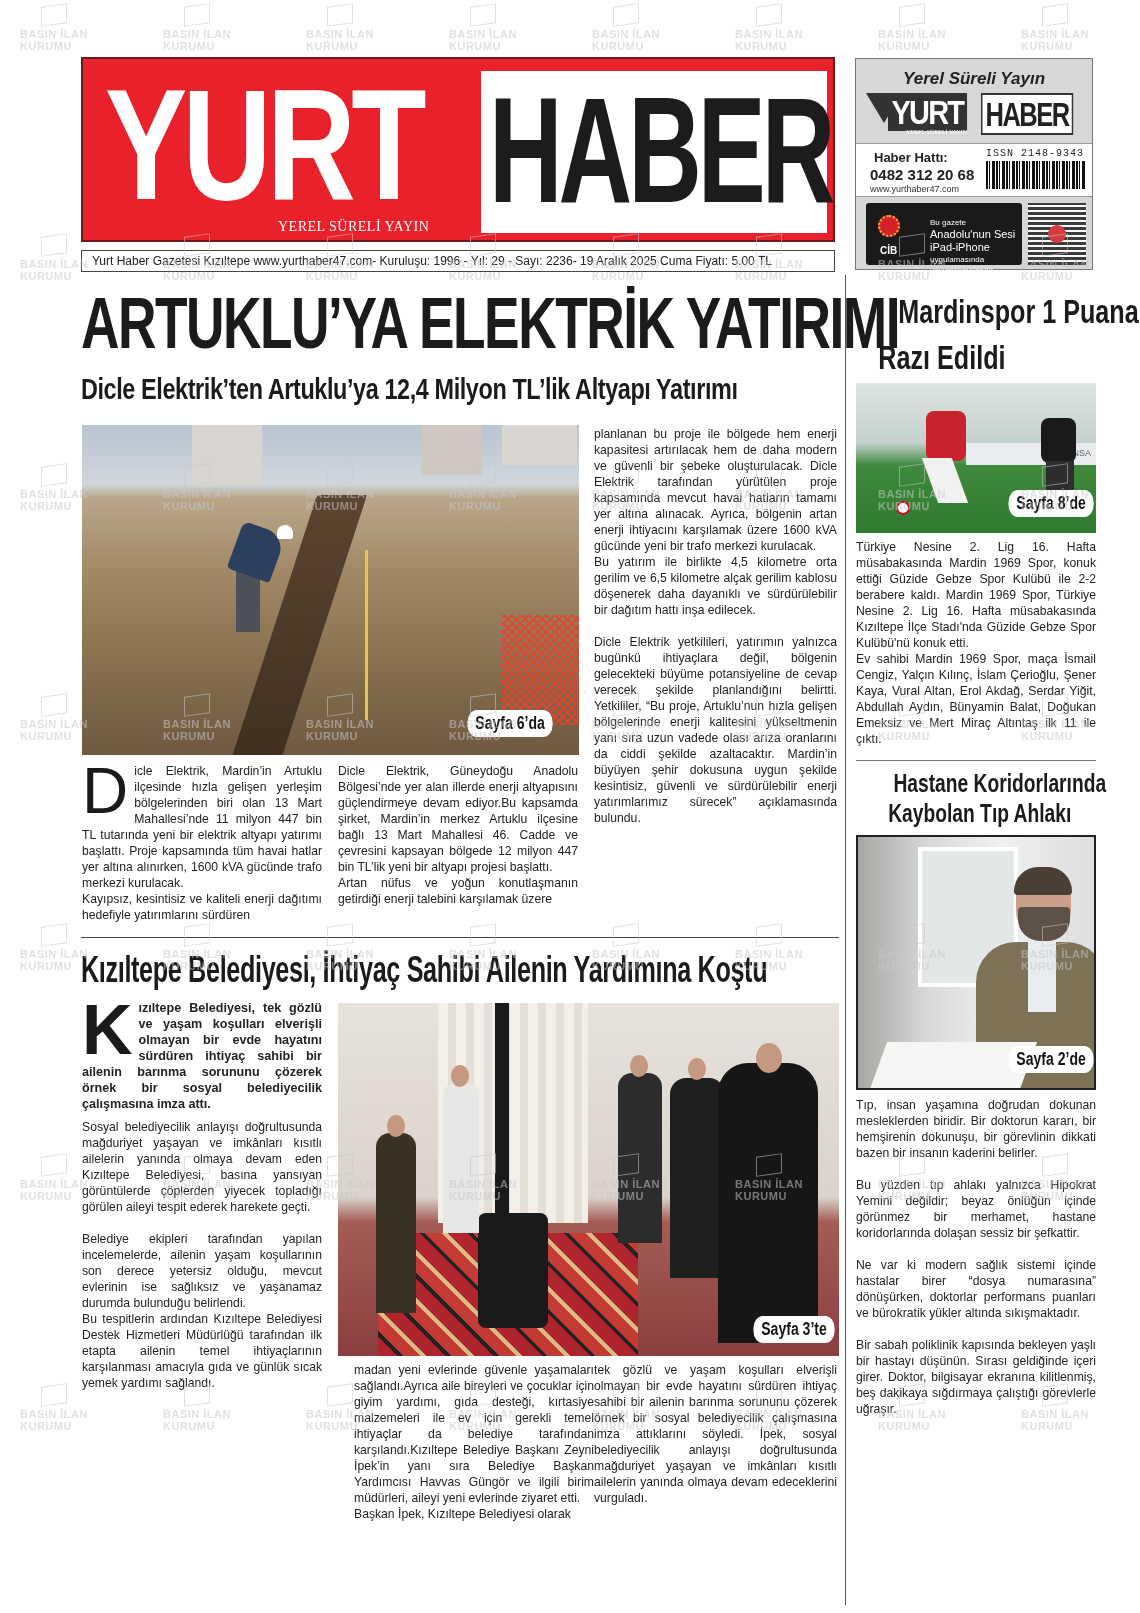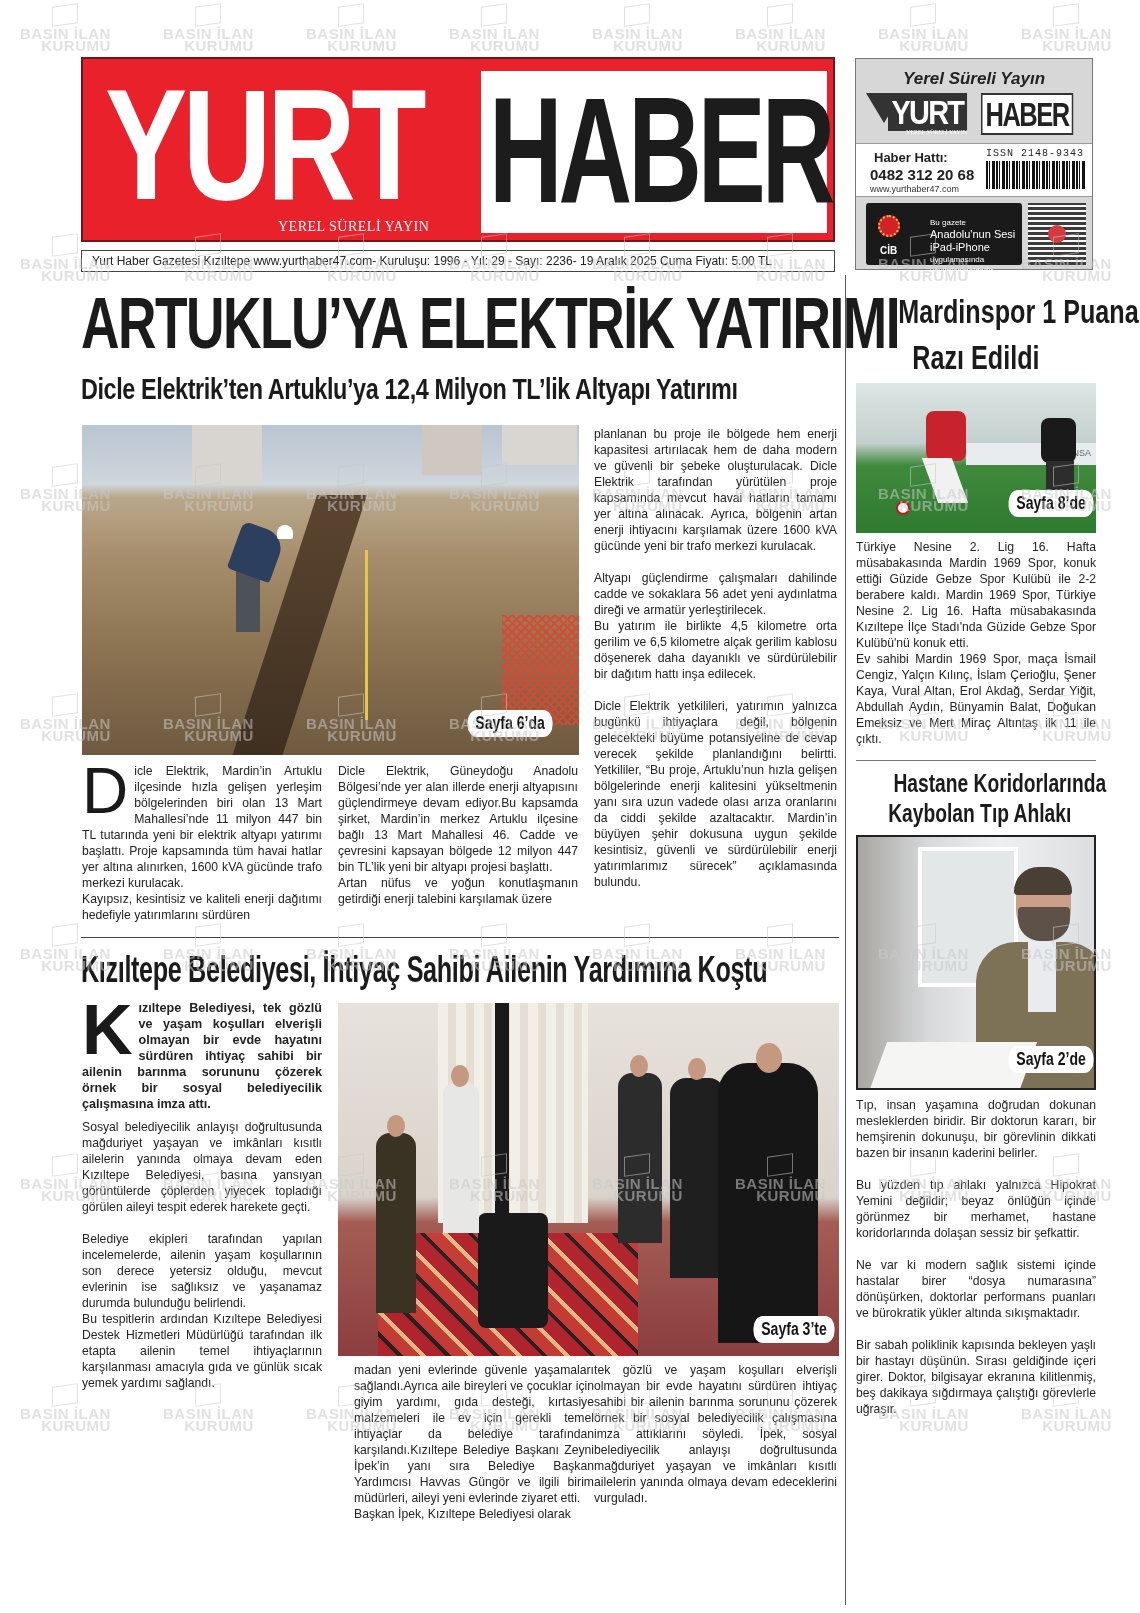--- a/index.html
+++ b/index.html
@@ -1,20 +1,20 @@
 <!DOCTYPE html>
 <html><head>
 <meta charset="utf-8">
 <style>
   * { box-sizing: border-box; margin: 0; padding: 0; }
   html, body { width: 1140px; height: 1613px; background: #ffffff; overflow: hidden; }
   body { position: relative; font-family: "Liberation Sans", sans-serif; color: #1e1e1e; }
 
   
-  .wm { position: absolute; font-family: "Liberation Sans", sans-serif; font-weight: bold; font-size: 15px; color: rgba(200,200,200,0.55); text-align: right; line-height: 12px; letter-spacing: 0.5px; pointer-events: none; z-index: 50; }
+  .wm { position: absolute; font-family: "Liberation Sans", sans-serif; font-weight: bold; font-size: 11px; color: rgba(200,200,200,0.55); text-align: left; line-height: 12px; letter-spacing: 0.5px; pointer-events: none; z-index: 50; }
   .wm .box { width: 26px; height: 20px; border: 1px solid rgba(200,200,200,0.55); margin: 0 auto 3px; transform: skewY(-8deg); }
 
   
   .mast { position: absolute; left: 81px; top: 57px; width: 754px; height: 185px; background: #e8212a; border: 2px solid #6a1a1a; }
   .mast-yurt { position: absolute; left: 22px; top: 10px; font-family: "Liberation Sans", sans-serif; font-weight: bold; color: #fff; font-size: 158px; line-height: 150px; letter-spacing: -6px; transform: scaleX(0.78); transform-origin: left top; }
   .mast-sub { position: absolute; left: 195px; top: 160px; color: #fff; font-family: "Liberation Serif", serif; font-size: 14px; letter-spacing: 0.5px; }
   .mast-white { position: absolute; left: 398px; top: 12px; width: 346px; height: 162px; background: #fff; }
   .mast-haber { position: absolute; left: 8px; top: 4px; font-family: "Liberation Sans", sans-serif; font-weight: bold; color: #1c1c1c; font-size: 150px; line-height: 150px; letter-spacing: -6px; transform: scaleX(0.68); transform-origin: left top; }
 
   .infobar { position: absolute; left: 81px; top: 250px; width: 754px; height: 22px; border: 1px solid #444; font-size: 12px; padding: 3px 10px; white-space: nowrap; color: #222; }
@@ -45,21 +45,21 @@
   .qr::after { content: ""; position: absolute; left: 20px; top: 22px; width: 18px; height: 18px; border-radius: 50%; background: #d42027; }
 
   
   .vline { position: absolute; background: #555; width: 1px; }
   .hline { position: absolute; background: #444; height: 1px; }
 
   
   .h-main { position: absolute; left: 81px; top: 286px; width: 760px; font-family: "Liberation Sans", sans-serif; font-weight: bold; font-size: 72px; line-height: 74px; color: #1b1b1b; letter-spacing: -2px; transform: scaleX(0.74); transform-origin: left top; white-space: nowrap; }
   .h-sub { position: absolute; left: 81px; top: 372px; font-weight: bold; font-size: 30px; line-height: 34px; color: #1b1b1b; white-space: nowrap; transform: scaleX(0.78); transform-origin: left top; letter-spacing: -0.5px; }
   .h-kiz { position: absolute; left: 81px; top: 950px; font-weight: bold; font-size: 36px; line-height: 40px; color: #1b1b1b; white-space: nowrap; transform: scaleX(0.7); transform-origin: left top; letter-spacing: -0.5px; }
-  .h-side { position: absolute; left: 856px; width: 240px; text-align: center; font-weight: bold; color: #1b1b1b; white-space: nowrap; }
+  .h-side { position: absolute; left: 856px; width: 240px; text-align: left; font-weight: bold; color: #1b1b1b; white-space: nowrap; }
   .h-side span { display: inline-block; transform: scaleX(0.74); }
 
   
   .photo { position: absolute; overflow: hidden; }
   .ph-trench { left: 82px; top: 425px; width: 497px; height: 330px;
      background:
        linear-gradient(180deg, #b9c5d2 0%, #cfd6dc 18%, #b9a78a 22%, #a68e6c 40%, #8a7150 70%, #6e5a40 100%); }
   .ph-trench .trench { position: absolute; left: 235px; top: 70px; width: 50px; height: 270px; background: linear-gradient(180deg,#5b4530,#3e2f20); transform: skewX(-18deg); transform-origin: top; }
   .ph-trench .bldg { position: absolute; top: 0; height: 60px; background: #d8d4cf; }
   .ph-trench .worker { position: absolute; left: 140px; top: 90px; width: 70px; height: 120px; }
@@ -178,21 +178,20 @@
 <div class="col" style="left:82px; top:763px; width:240px;">
   <p><span class="dropcap">D</span><span>icle Elektrik, Mardin’in Artuklu ilçesinde hızla gelişen yerleşim bölgelerinden biri olan 13 Mart Mahallesi’nde 11 milyon 447 bin TL tutarında yeni bir elektrik altyapı yatırımı başlattı. Proje kapsamında tüm havai hatlar yer altına alınırken, 1600 kVA gücünde trafo merkezi kurulacak.</span></p>
   <p>Kayıpsız, kesintisiz ve kaliteli enerji dağıtımı hedefiyle yatırımlarını sürdüren</p>
 </div>
 <div class="col" style="left:338px; top:763px; width:240px;">
   <p>Dicle Elektrik, Güneydoğu Anadolu Bölgesi’nde yer alan illerde enerji altyapısını güçlendirmeye devam ediyor.Bu kapsamda şirket, Mardin’in merkez Artuklu ilçesine bağlı 13 Mart Mahallesi 46. Cadde ve çevresini kapsayan bölgede 12 milyon 447 bin TL’lik yeni bir altyapı projesi başlattı.</p>
   <p>Artan nüfus ve yoğun konutlaşmanın getirdiği enerji talebini karşılamak üzere</p>
 </div>
 <div class="col" style="left:594px; top:426px; width:243px;">
   <p>planlanan bu proje ile bölgede hem enerji kapasitesi artırılacak hem de daha modern ve güvenli bir şebeke oluşturulacak. Dicle Elektrik tarafından yürütülen proje kapsamında mevcut havai hatların tamamı yer altına alınacak. Ayrıca, bölgenin artan enerji ihtiyacını karşılamak üzere 1600 kVA gücünde yeni bir trafo merkezi kurulacak.</p>
-  <p class="gap">Altyapı güçlendirme çalışmaları dahilinde cadde ve sokaklara 56 adet yeni aydınlatma direği ve armatür yerleştirilecek.</p>
   <p>Bu yatırım ile birlikte 4,5 kilometre orta gerilim ve 6,5 kilometre alçak gerilim kablosu döşenerek daha dayanıklı ve sürdürülebilir bir dağıtım hattı inşa edilecek.</p>
   <p class="gap">Dicle Elektrik yetkilileri, yatırımın yalnızca bugünkü ihtiyaçlara değil, bölgenin gelecekteki büyüme potansiyeline de cevap verecek şekilde planlandığını belirtti. Yetkililer, “Bu proje, Artuklu’nun hızla gelişen bölgelerinde enerji kalitesini yükseltmenin yanı sıra uzun vadede olası arıza oranlarını da ciddi şekilde azaltacaktır. Mardin’in büyüyen şehir dokusuna uygun şekilde kesintisiz, güvenli ve sürdürülebilir enerji yatırımlarımız sürecek” açıklamasında bulundu.</p>
 </div>
 
 <div class="h-side" style="top:288px; font-size:34px; line-height:46px;">
   <span>Mardinspor 1 Puana</span><br><span>Razı Edildi</span>
 </div>
 <div class="photo ph-football">
   <div class="ad">DUNSA</div>
   <div class="p1"></div>

